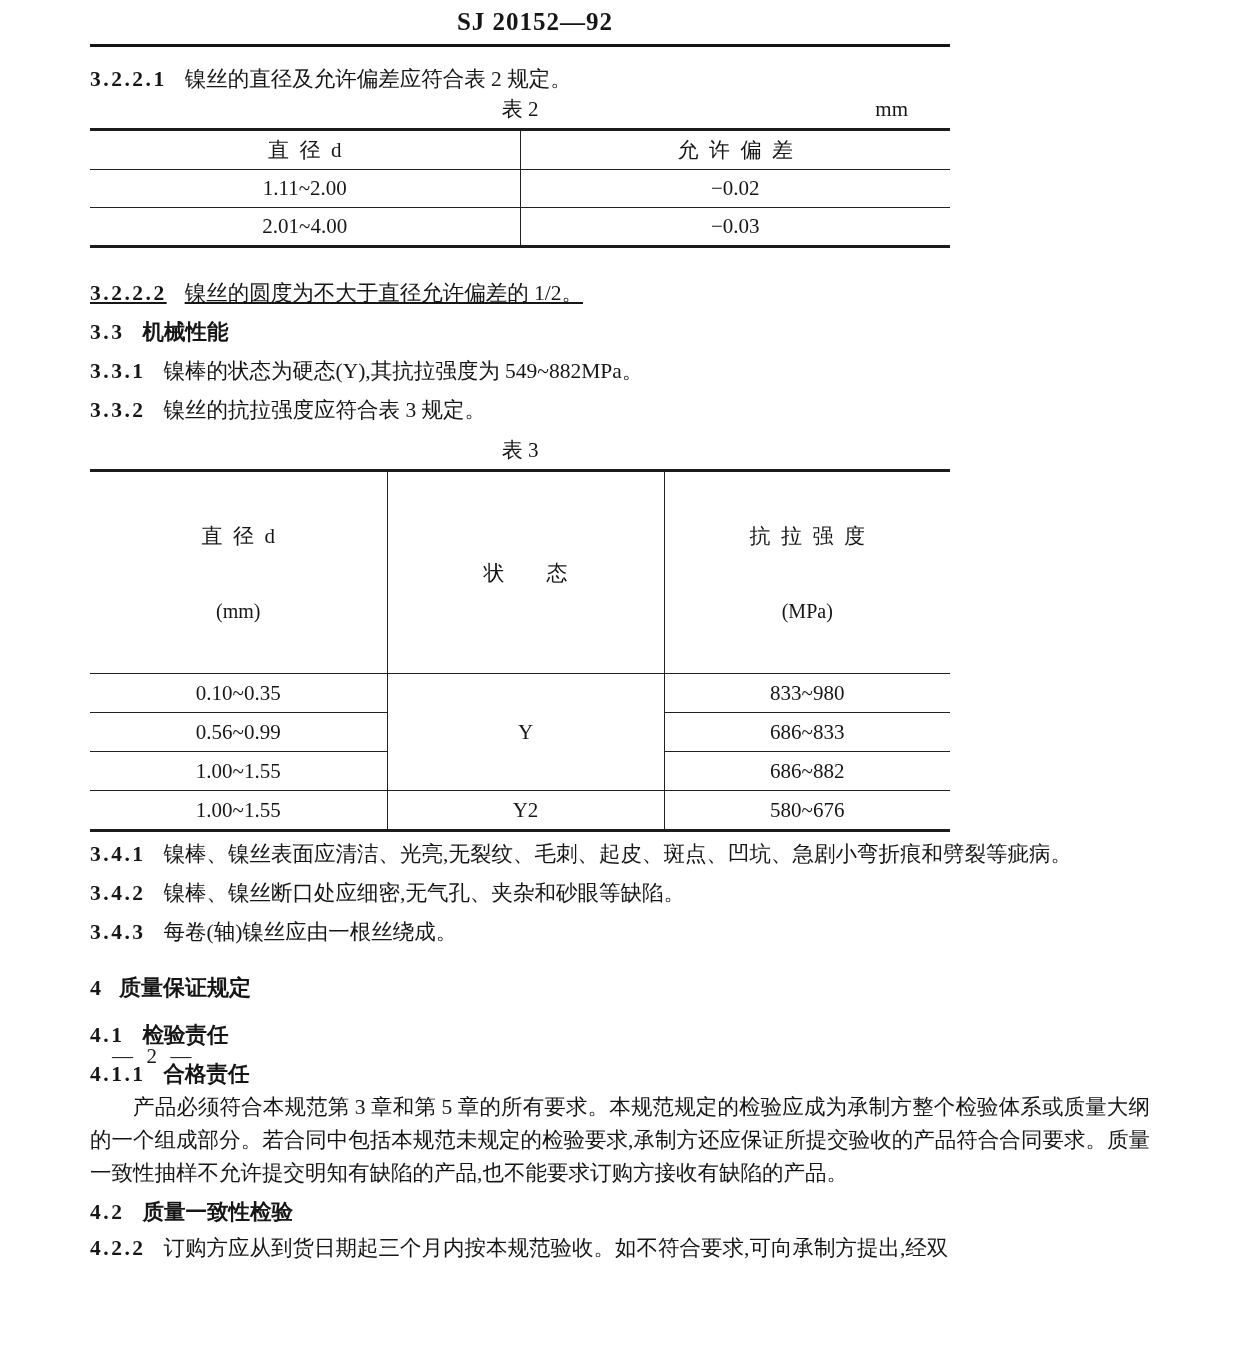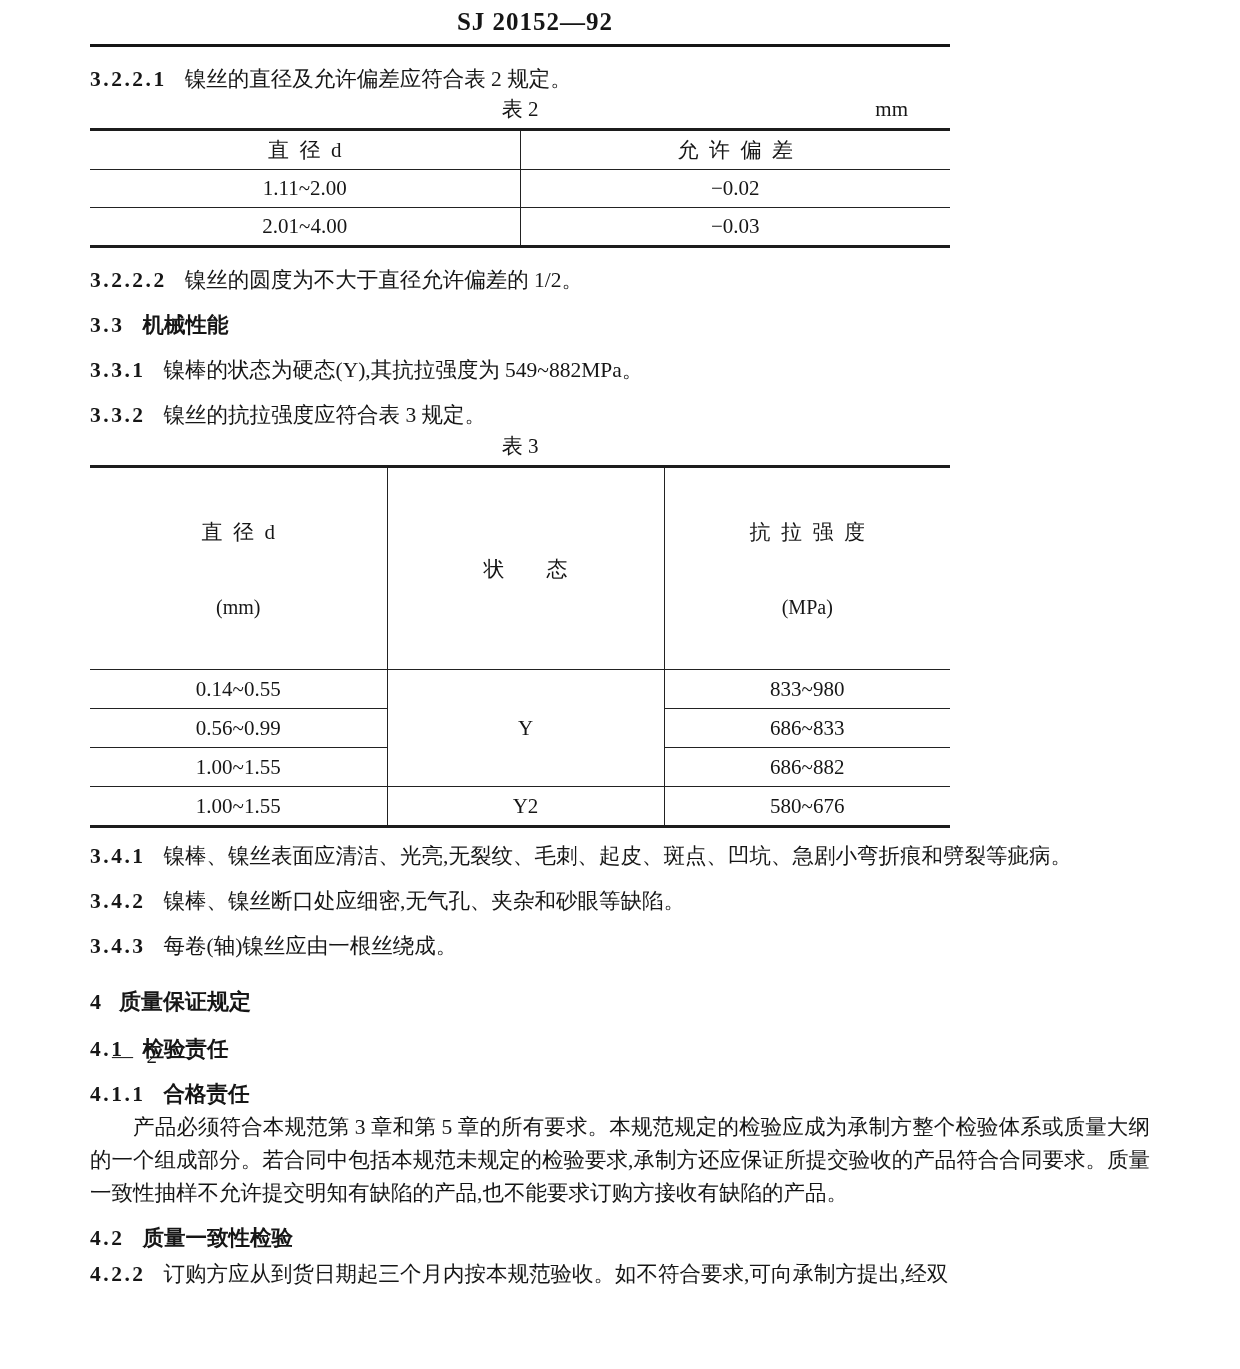--- a/index.html
+++ b/index.html
@@ -31,30 +31,30 @@
     line-height: 28px;
   }
   .header-rule {
     width: 860px;
     border-top: 3px solid #151515;
     margin-top: 8px;
   }
   .clause {
     font-size: 21.5px;
     line-height: 33px;
-    margin-top: 12px;
+    margin-top: 6px;
   }
   .clause .num {
     font-weight: 600;
     letter-spacing: 2.5px;
     margin-right: 18px;
     white-space: pre;
   }
   .mt-first { margin-top: 16px; }
-  .mt-sec   { margin-top: 16px; }
+  .mt-sec   { margin-top: 29px; text-decoration: underline; }
   .chapter {
     font-size: 22px;
     font-weight: 700;
     line-height: 34px;
     margin-top: 22px;
   }
   .chapter .num { margin-right: 16px; letter-spacing: 2px; white-space: pre; }
   .subhead { font-weight: 600; }
   .para {
     font-size: 21.5px;
@@ -162,21 +162,21 @@
   <div class="clause">
     <span class="num">3.3</span><span class="subhead">机械性能</span>
   </div>
   <div class="clause">
     <span class="num">3.3.1</span><span>镍棒的状态为硬态(Y),其抗拉强度为 549~882MPa。</span>
   </div>
   <div class="clause">
     <span class="num">3.3.2</span><span>镍丝的抗拉强度应符合表 3 规定。</span>
   </div>
 
-  <div class="caption-row" style="margin-top:1px">
+  <div class="caption-row" style="margin-top:10px">
     <span>表 3</span>
   </div>
 
   <table class="doc-table t3">
     <colgroup>
         <col style="width:297px">
         <col style="width:277px">
         <col style="width:286px">
       </colgroup>
     <thead>
@@ -187,21 +187,21 @@
         </th>
         <th class="c2">状        态</th>
         <th class="c3 hdr-2line">
           <div>抗  拉  强  度</div>
           <div class="line2">(MPa)</div>
         </th>
       </tr>
     </thead>
     <tbody>
       <tr>
-        <td class="c1">0.14~0.55</td>
+        <td class="c1">0.10~0.35</td>
         <td class="c2" rowspan="3">Y</td>
         <td class="c3">833~980</td>
       </tr>
       <tr>
         <td class="c1">0.56~0.99</td>
         <td class="c3">686~833</td>
       </tr>
       <tr>
         <td class="c1">1.00~1.55</td>
         <td class="c3">686~882</td>

